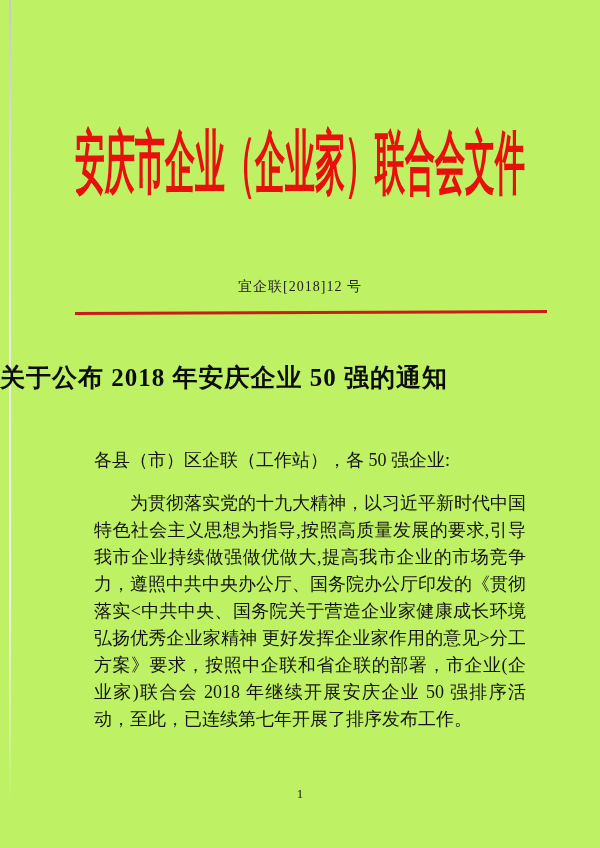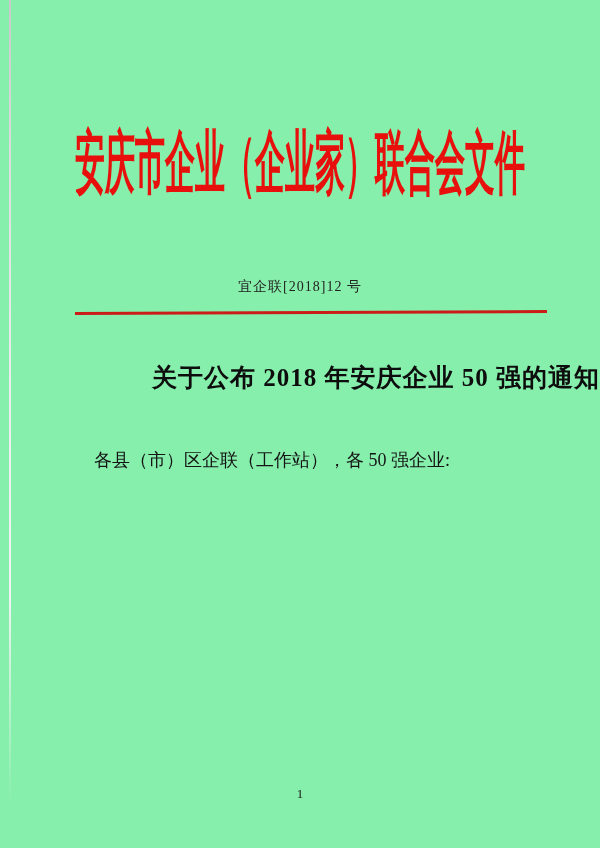--- a/index.html
+++ b/index.html
@@ -4,21 +4,21 @@
 <style>
   html, body {
     margin: 0;
     padding: 0;
     background: #ffffff;
   }
   .page {
     position: relative;
     width: 600px;
     height: 848px;
-    background: #86efac;
+    background: #bef264;
     overflow: hidden;
     font-family: "Liberation Serif", serif;
     color: #161616;
   }
   
   .scan-line {
     position: absolute;
     left: 9px;
     top: 0;
     width: 2px;
@@ -65,21 +65,21 @@
     width: 472px;
     height: 3px;
     background: #cb1d18;
     transform: rotate(-0.25deg);
   }
   .doc-title {
     position: absolute;
     top: 361px;
     left: 0;
     width: 100%;
-    text-align: right;
+    text-align: left;
     font-size: 25px;
     font-weight: 700;
     letter-spacing: 1px;
     color: #0d0d0d;
   }
   .body-text {
     position: absolute;
     top: 431px;
     left: 78px;
     width: 464px;
@@ -116,17 +116,18 @@
   </div>
 
   <div class="doc-number">宜企联[2018]12 号</div>
 
   <div class="red-rule"></div>
 
   <div class="doc-title">关于公布 2018 年安庆企业 50 强的通知</div>
 
   <div class="body-text">
     <p>各县（市）区企联（工作站），各 50 强企业:</p>
+    <p class="indent">为贯彻落实党的十九大精神，以习近平新时代中国特色社会主义思想为指导,按照高质量发展的要求,引导我市企业持续做强做优做大,提高我市企业的市场竞争力，遵照中共中央办公厅、国务院办公厅印发的《贯彻落实&lt;中共中央、国务院关于营造企业家健康成长环境 弘扬优秀企业家精神 更好发挥企业家作用的意见&gt;分工方案》要求，按照中企联和省企联的部署，市企业(企业家)联合会 2018 年继续开展安庆企业 50 强排序活动，至此，已连续第七年开展了排序发布工作。</p>
   </div>
 
   <div class="page-number">1</div>
 
 </div>
 
 </body></html>

